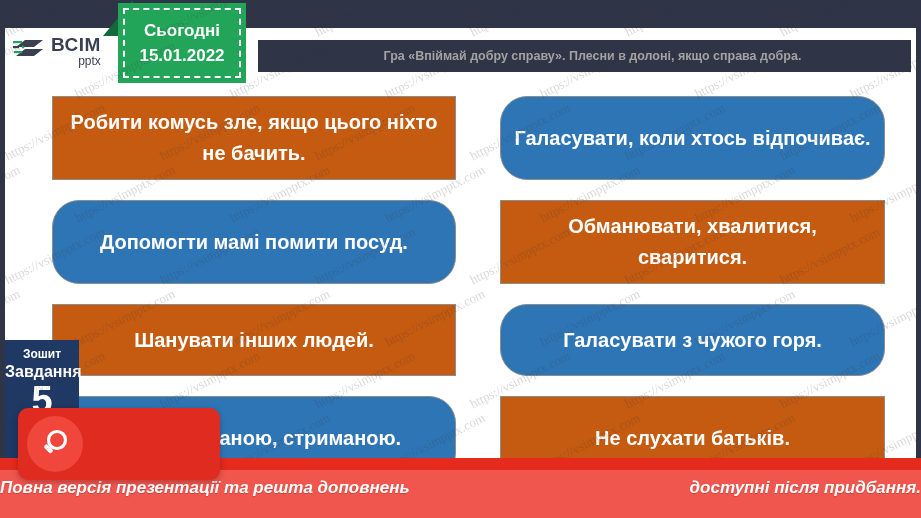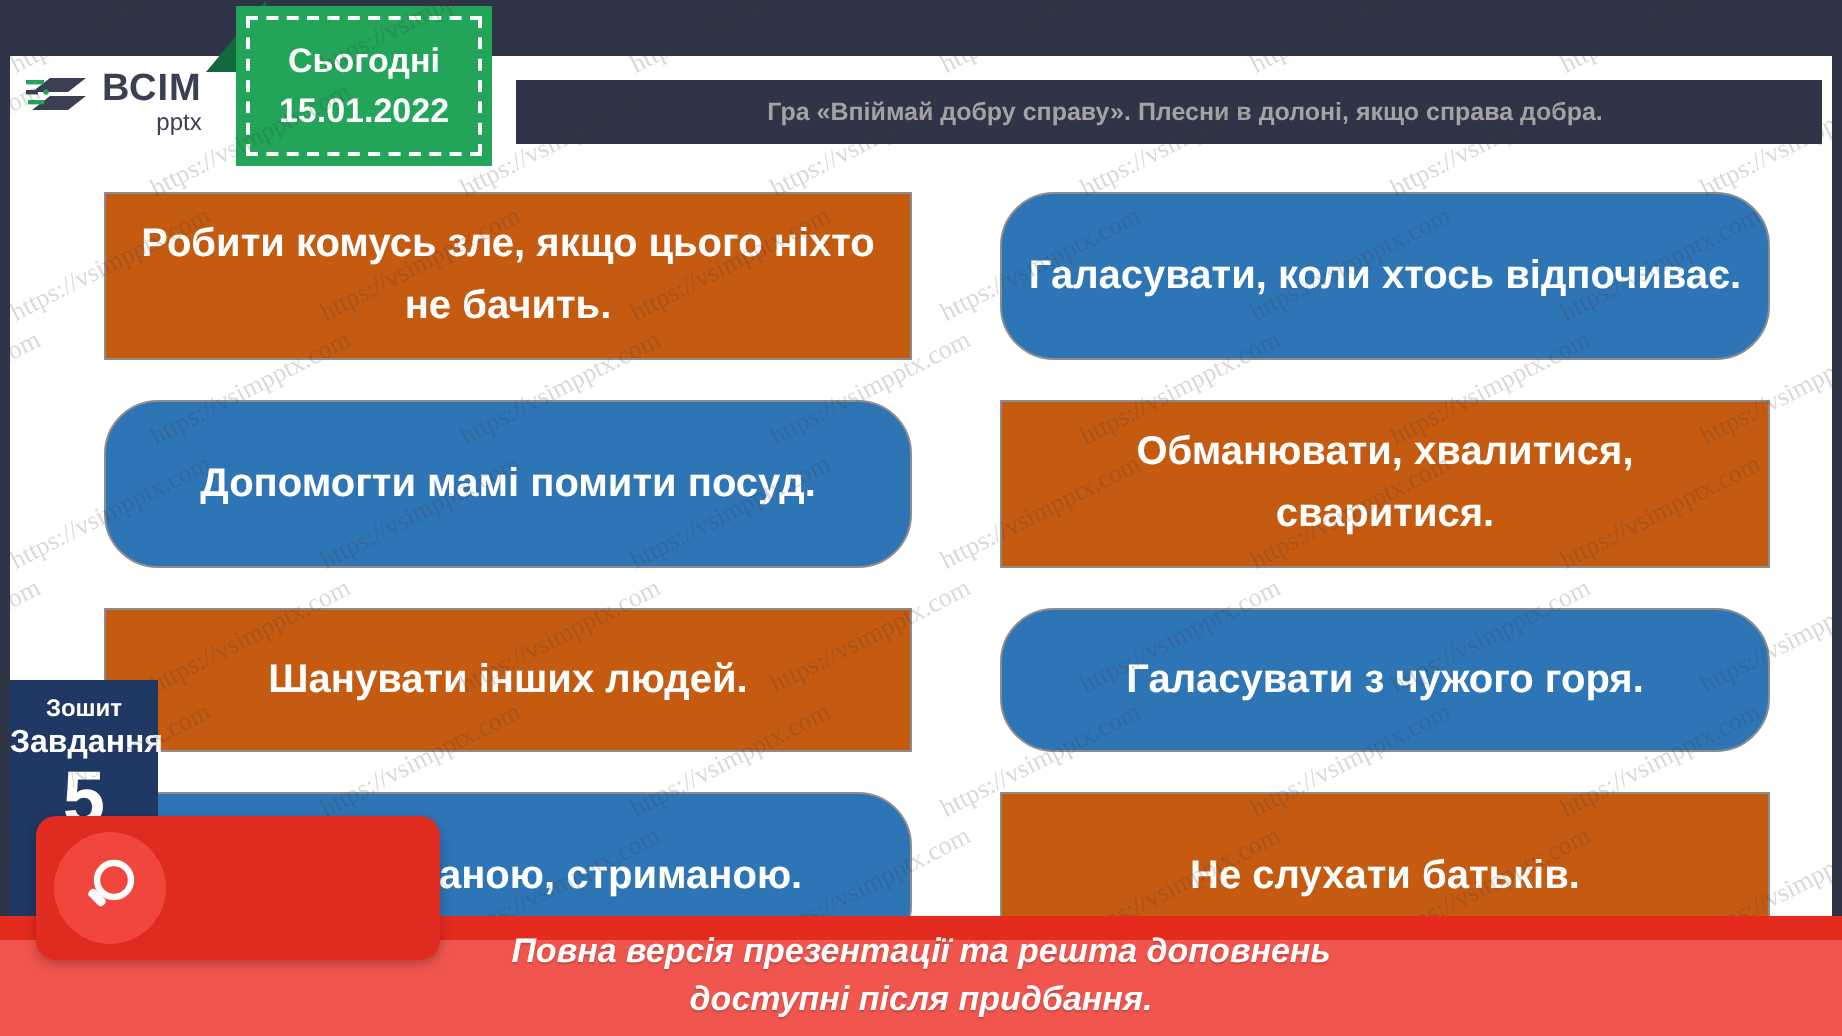--- a/index.html
+++ b/index.html
@@ -242,23 +242,23 @@
     transform-origin: left center;
   }
 
   .bottom-banner {
     position: absolute;
     left: 0; bottom: 0;
     width: 921px; height: 60px;
     background: #F0564E;
     z-index: 38;
     display: flex;
-    flex-direction: column;
-    align-items: center;
-    justify-content: center;
+    flex-direction: row;
+    align-items: center;
+    justify-content: space-between;
   }
   .bottom-banner::before {
     content: "";
     position: absolute;
     left: 0; top: 0; right: 0; height: 12px;
     background: #E52A1E;
   }
   .bb-line {
     color: #ffffff;
     font-size: 17px;

